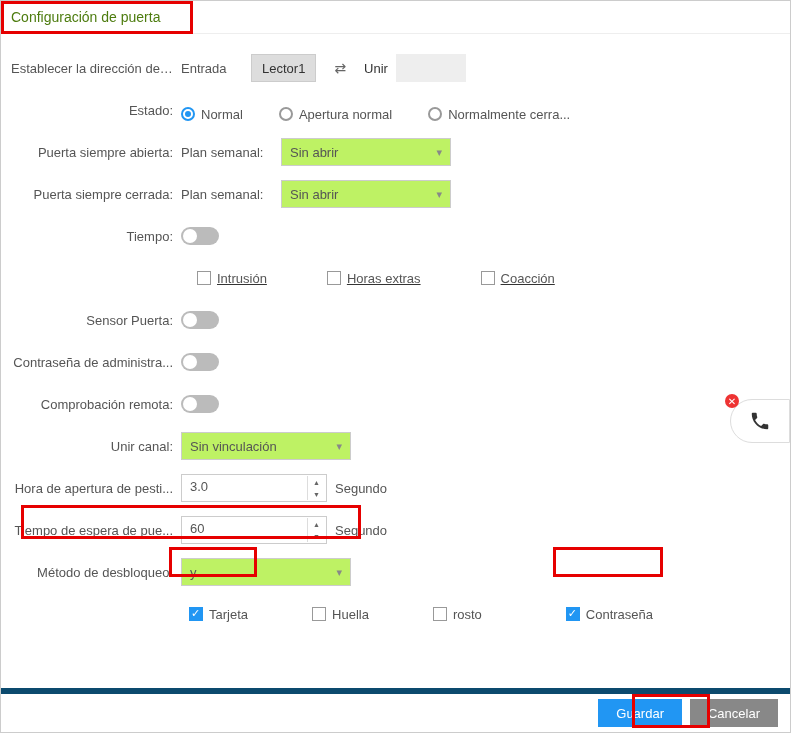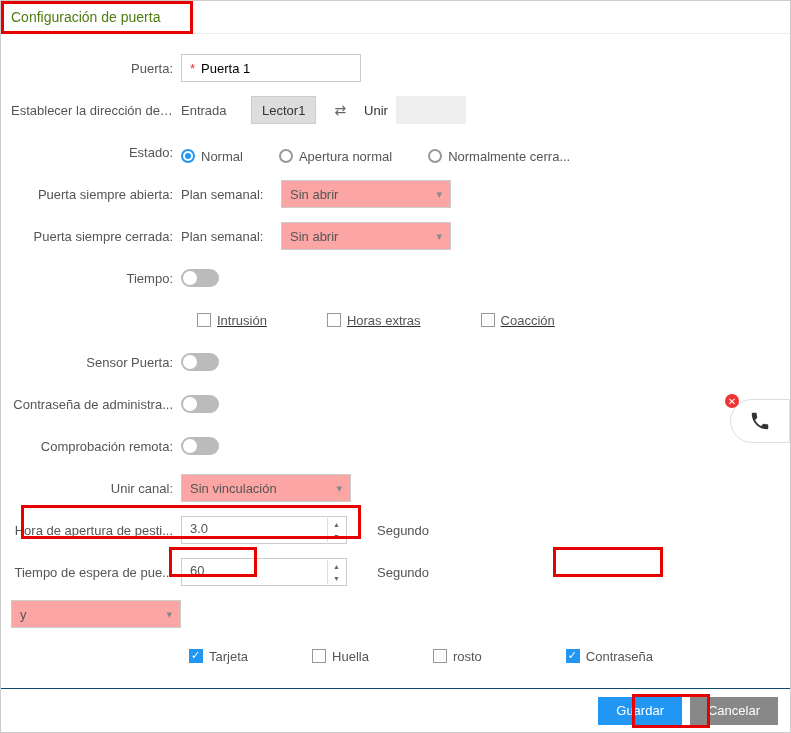--- a/index.html
+++ b/index.html
@@ -16,60 +16,51 @@
 .reader-box { display: inline-flex; border: 1px solid #ccc; height: 28px; }
 .reader-seg { padding: 0 10px; display: flex; align-items: center; color: #555; }
 .reader-seg.active { background: #ddd; color: #333; }
 .swap-icon { margin: 0 10px; color: #666; font-size: 14px; }
 .empty-box { width: 70px; height: 28px; background: #eee; }
 .radio { width: 14px; height: 14px; border: 2px solid #999; border-radius: 50%; display: inline-block; margin-right: 6px; position: relative; vertical-align: middle; }
 .radio.checked { border-color: #2196f3; }
 .radio.checked::after { content: ""; position: absolute; width: 6px; height: 6px; background: #2196f3; border-radius: 50%; top: 2px; left: 2px; }
 .radio-group { display: flex; gap: 36px; align-items: center; }
 .radio-item { display: flex; align-items: center; color: #555; white-space: nowrap; margin-top: 8px; }
-.select { width: 170px; height: 28px; border: 1px solid #ccc; padding: 0 22px 0 8px; background: #fca5a5; color: #555; display: flex; align-items: center; position: relative; }
+.select { width: 170px; height: 28px; border: 1px solid #ccc; padding: 0 22px 0 8px; background: #bef264; color: #555; display: flex; align-items: center; position: relative; }
 .select::after { content: "▾"; position: absolute; right: 8px; color: #888; font-size: 11px; }
 .toggle { width: 38px; height: 18px; background: #bbb; border-radius: 9px; position: relative; }
 .toggle::after { content: ""; position: absolute; width: 14px; height: 14px; background: #fff; border-radius: 50%; top: 2px; left: 2px; }
 .checkbox { width: 14px; height: 14px; border: 1px solid #999; display: inline-block; margin-right: 6px; position: relative; vertical-align: middle; background: #fff; }
 .checkbox.checked { border-color: #2196f3; background: #2196f3; }
 .checkbox.checked::after { content: "✓"; position: absolute; color: #fff; font-size: 11px; top: -1px; left: 1px; }
 .check-row { display: flex; gap: 60px; padding-left: 16px; text-decoration: underline; }
 .check-item { display: flex; align-items: center; color: #555; }
-.spinner { width: 166px; height: 28px; border: 1px solid #ccc; padding: 0 22px 4px 8px; display: flex; align-items: center; position: relative; color: #555; }
+.spinner { width: 146px; height: 28px; border: 1px solid #ccc; padding: 0 22px 4px 8px; display: flex; align-items: center; position: relative; color: #555; }
 .spinner-btns { position: absolute; right: 1px; top: 1px; bottom: 1px; width: 18px; display: flex; flex-direction: column; }
 .spinner-btn { flex: 1; font-size: 7px; color: #666; display: flex; align-items: center; justify-content: center; border-left: 1px solid #ddd; }
-.unit { color: #555; margin-left: 22px; }
+.unit { color: #555; margin-left: 0; }
 .unlock-row { display: flex; gap: 64px; padding-left: 178px; text-align: center; }
-.footer { position: absolute; bottom: 0; left: 0; right: 0; height: 44px; border-top: 1px solid #0c4a6e; display: flex; justify-content: flex-end; align-items: center; padding: 0 12px; gap: 8px; }
+.footer { position: absolute; bottom: 0; left: 0; right: 0; height: 44px; border-top: 6px solid #0c4a6e; display: flex; justify-content: flex-end; align-items: center; padding: 0 12px; gap: 8px; }
 .btn { height: 28px; padding: 0 18px; border: none; font-size: 13px; cursor: pointer; }
 .btn-primary { background: #2196f3; color: #fff; }
 .btn-secondary { background: #888; color: #fff; }
 .hl { border: 3px solid #e60000; position: absolute; pointer-events: none; }
 .phone-widget { position: absolute; right: 0; top: 398px; width: 60px; height: 44px; background: #fff; border: 1px solid #ddd; border-radius: 22px 0 0 22px; display: flex; align-items: center; justify-content: center; }
 .phone-widget .close { position: absolute; top: -6px; left: -6px; width: 14px; height: 14px; background: #e33; color: #fff; border-radius: 50%; font-size: 10px; display: flex; align-items: center; justify-content: center; }
 .phone-widget svg { width: 22px; height: 22px; }
 </style>
 </head>
 <body>
 
 <div class="dialog">
   <div class="title-bar">Configuración de puerta</div>
 
   <div class="content">
 
-    <div class="row">
-      <div class="label">Puerta:</div>
-      <div class="field">
-        <div style="display:flex;align-items:center;border:1px solid #ccc;height:28px;width:180px;padding:0 8px;">
-          <span class="req">*</span>
-          <input class="text-input" style="border: none; width: 150px; height: 24px; padding: 0px;" value="Puerta 1">
-        </div>
-      </div>
-    </div>
 
     <div class="row">
       <div class="label" style="width:170px">Establecer la dirección del...</div>
       <div class="field">
         <span class="sublabel" style="min-width:56px">Entrada</span>
         <div class="reader-box">
           <div class="reader-seg active">Lector1</div>
         </div>
         <span class="swap-icon">⇄</span>
         <span>Unir</span>
@@ -188,20 +179,21 @@
           <div class="spinner-btns">
               <div class="spinner-btn">▲</div>
               <div class="spinner-btn">▼</div>
             </div>
         </div>
         <span class="unit">Segundo</span>
       </div>
     </div>
 
     <div class="row">
+      <div class="label">Método de desbloqueo:</div>
       <div class="field">
           <div class="select" style="width:170px">y</div>
         </div>
     </div>
 
     <div class="row">
       <div class="unlock-row">
         <div class="check-item">
             <span class="checkbox checked"></span>
             <span>Tarjeta</span>

